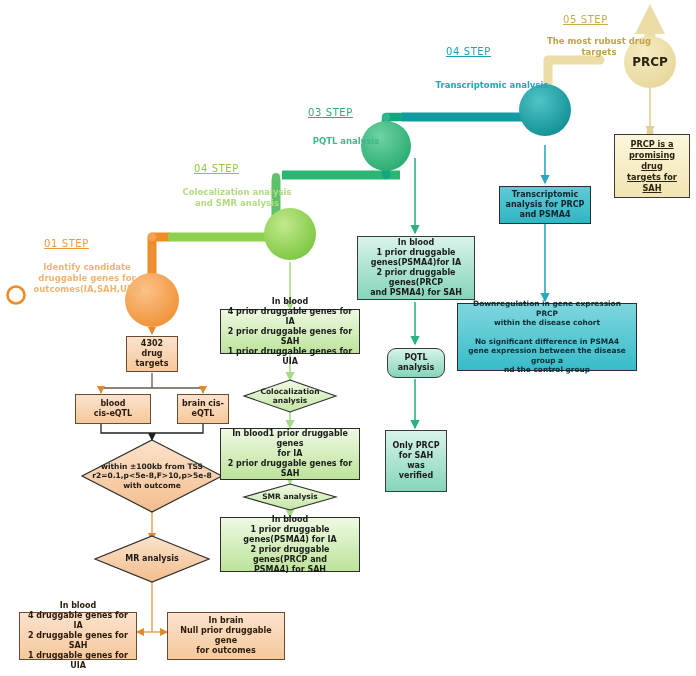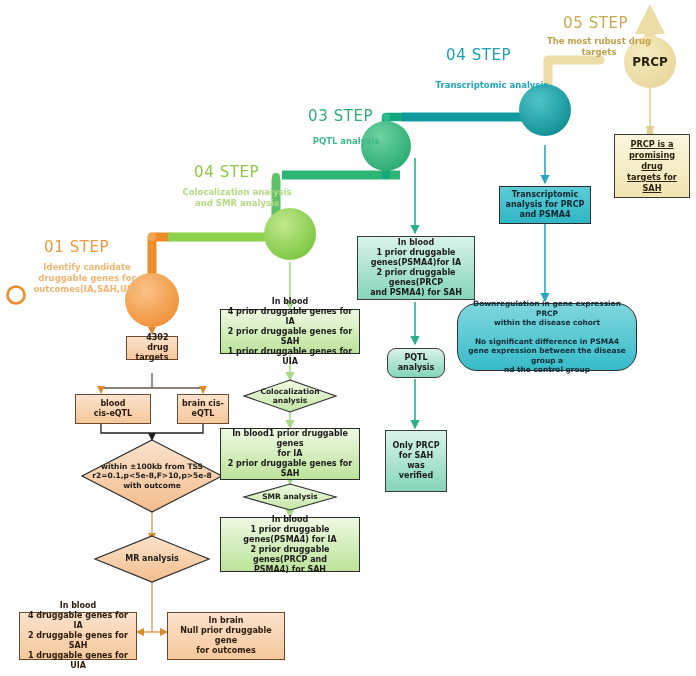--- a/index.html
+++ b/index.html
@@ -2,21 +2,21 @@
 <html><head>
 <meta charset="utf-8">
 <style>
   html,body{margin:0;padding:0;background:#ffffff;}
   body{width:696px;height:676px;position:relative;overflow:hidden;
        font-family:"DejaVu Sans","Liberation Sans",sans-serif;}
   #canvas{position:absolute;left:0;top:0;width:696px;height:676px;}
   svg.layer{position:absolute;left:0;top:0;width:696px;height:676px;pointer-events:none;}
 
   
-  .step-title{position:absolute;font-size:15px;letter-spacing:.6px;font-weight:400;white-space:nowrap;}
+  .step-title{position:absolute;font-size:10px;letter-spacing:.6px;font-weight:400;white-space:nowrap;text-decoration:underline;}
   .step-sub{position:absolute;font-size:8.5px;line-height:11px;font-weight:bold;text-align:center;}
 
   
   .box{position:absolute;box-sizing:border-box;border:1.2px solid #3b3b3b;
        display:flex;align-items:center;justify-content:center;text-align:center;
        font-size:8px;line-height:10px;font-weight:bold;color:#1b1b1b;padding:3px 4px;}
   .box.orange{background:linear-gradient(180deg,#fbe2cd 0%,#f6c89b 100%);border-color:#6b4a2e;color:#2a1a0c;}
   .box.green{background:linear-gradient(180deg,#eef9e2 0%,#bce39a 100%);border-color:#2c2c2c;}
   .box.teal{background:linear-gradient(180deg,#d9f3ea 0%,#84d5b9 100%);border-color:#3a3a3a;}
   .box.cyan{background:linear-gradient(180deg,#7fd6dd 0%,#37bcc9 100%);border-color:#2c2c2c;color:#0d2b33;}
@@ -189,21 +189,21 @@
 
   <div class="step-title" style="left:308px;top:107px;color:#2eae72;">03 STEP</div>
   <div class="step-sub" style="left:298px;top:136px;width:96px;color:#3fb98a;">PQTL analysis</div>
 
   <div class="step-title" style="left:446px;top:46px;color:#1ba2b4;">04 STEP</div>
   <div class="step-sub" style="left:430px;top:80px;width:124px;color:#22a7b8;">Transcriptomic analysis</div>
 
   <div class="step-title" style="left:563px;top:14px;color:#c9ab4e;">05 STEP</div>
   <div class="step-sub" style="left:543px;top:36px;width:112px;color:#c2a14c;">The most rubust drug targets</div>
 
-  <div class="box orange" style="left:126px;top:336px;width:52px;height:24px;white-space:pre-line;text-align:right;">4302
+  <div class="box orange" style="left:126px;top:336px;width:52px;height:36px;white-space:pre-line;">4302
 drug
 targets</div>
 
   <div class="box orange" style="left:75px;top:394px;width:76px;height:30px;white-space:pre-line;">blood
 cis-eQTL</div>
 
   <div class="box orange" style="left:177px;top:394px;width:52px;height:30px;white-space:pre-line;">brain cis-
 eQTL</div>
 
   <div class="dia" style="left:82px;top:440px;width:140px;height:72px;">
@@ -258,21 +258,21 @@
 analysis</div>
 
   <div class="box teal" style="left:385px;top:430px;width:62px;height:62px;white-space:pre-line;">Only PRCP
 for SAH was
 verified</div>
 
   <div class="box cyan2" style="left:499px;top:186px;width:92px;height:38px;white-space:pre-line;">Transcriptomic
 analysis for PRCP
 and PSMA4</div>
 
-  <div class="box cyan" style="left:457px;top:303px;width:180px;height:68px;white-space:pre-line;font-size:7.4px;line-height:9.4px;border-radius:20px;">Downregulation in  gene expression PRCP
+  <div class="box cyan" style="left:457px;top:303px;width:180px;height:68px;white-space:pre-line;font-size:7.4px;line-height:9.4px;">Downregulation in  gene expression PRCP
 within the disease cohort
 
 No significant difference in PSMA4
 gene expression between the disease group a
 nd the control group</div>
 
   <div class="box yellow" style="left:614px;top:134px;width:76px;height:64px;white-space:pre-line;font-size:8.2px;line-height:11px;">PRCP is a
 promising drug
 targets for SAH</div>
 

